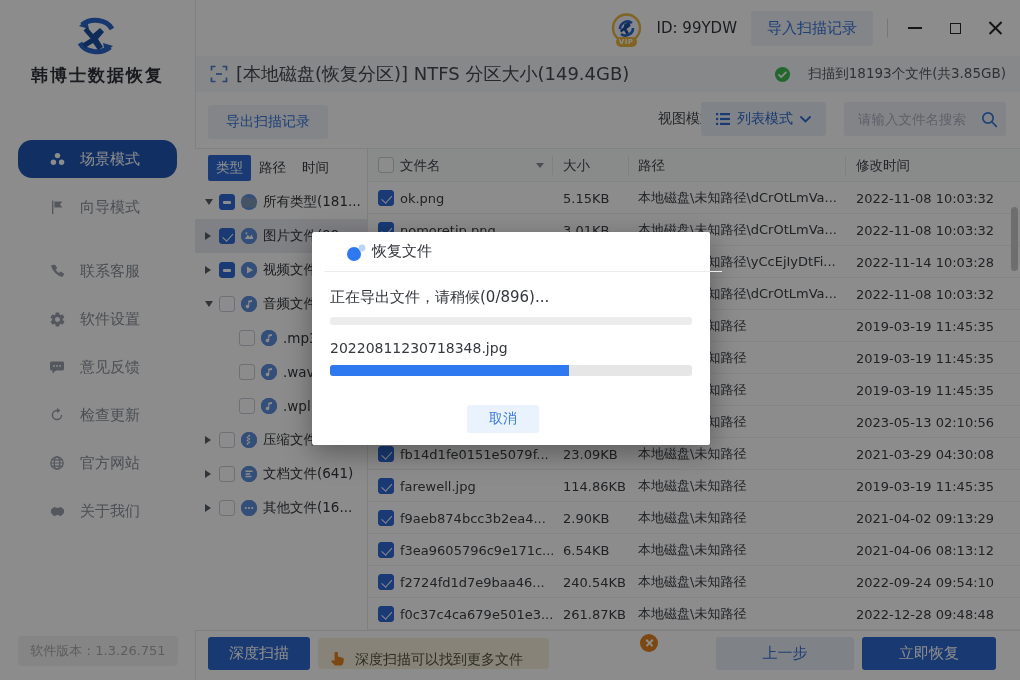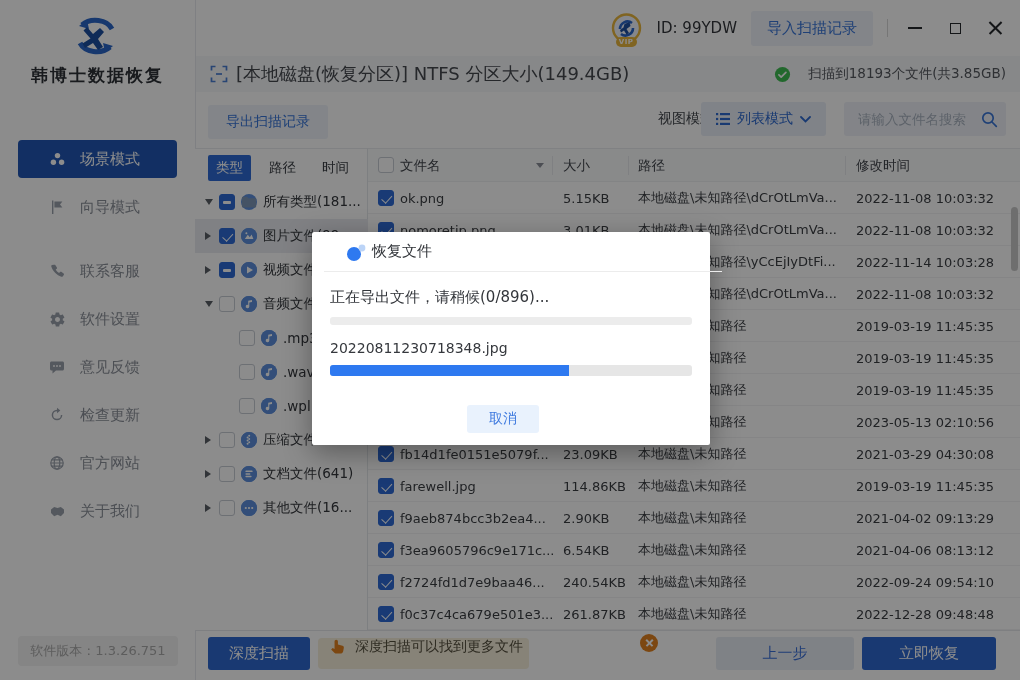--- a/index.html
+++ b/index.html
@@ -24,21 +24,21 @@
 
   
   #sidebar-border{left:195px;top:0;width:1px;height:680px;background:#e8eaee;}
   #logo{left:0;top:0;width:195px;height:110px;}
   #logo svg{position:absolute;left:63px;top:12px;}
   #brand{position:absolute;left:0;top:64px;width:195px;text-align:center;font-size:17px;font-weight:bold;color:#2e3238;letter-spacing:2px;}
   #sidebar-nav{left:0;top:130px;width:195px;padding-top:10px;}
   .side-item{position:relative;height:38px;margin:0 18px 10px 18px;display:flex;align-items:center;border-radius:4px;color:#8b9099;font-size:15px;cursor:pointer;}
   .side-item .icon-slot{position:absolute;left:30px;width:18px;height:18px;color:#9aa1ac;display:flex;align-items:center;justify-content:center;}
   .side-item .side-label{position:absolute;left:62px;}
-  .side-item.active{background:#2157b4;color:#fff;}
+  .side-item.active{background:#2157b4;color:#fff;border-radius:14px;}
   .side-item.active .icon-slot{color:#fff;}
   .side-item.gap{margin-top:26px;}
   #version-box{left:18px;top:636px;width:160px;height:30px;background:#f3f3f3;border-radius:4px;color:#a9a9a9;font-size:13px;display:flex;align-items:center;justify-content:center;}
 
   
   #diskbar{left:196px;top:56px;width:824px;height:36px;background:#f6f7f9;display:flex;align-items:center;padding:0 14px;}
   #disk-icon{margin-right:8px;}
   #disk-text{font-size:18px;color:#45494f;}
   #scan-status{position:absolute;right:14px;display:flex;align-items:center;gap:17px;font-size:13.5px;color:#565a60;}
 
@@ -46,21 +46,21 @@
   #toolbar{left:196px;top:92px;width:824px;height:56px;background:#fff;}
   #export-btn{position:absolute;left:12px;top:13px;background:#eef3fa;color:#3a76d8;font-size:14px;padding:8px 18px;border-radius:3px;border:none;cursor:pointer;}
   #viewmode-label{position:absolute;left:462px;top:18px;font-size:14px;color:#43474d;}
   #viewmode-dd{position:absolute;left:505px;top:10px;width:125px;height:34px;background:#e9eef7;border-radius:3px;display:flex;align-items:center;justify-content:center;gap:7px;color:#2f6bd0;font-size:14px;cursor:pointer;}
   #search-box{position:absolute;left:648px;top:10px;width:162px;height:34px;background:#eef1f7;border-radius:3px;display:flex;align-items:center;padding:0 8px 0 12px;}
   #search-input{flex:1;border:none;background:transparent;outline:none;font-size:13.5px;color:#555;min-width:0;}
   #search-input::placeholder{color:#a9b2c0;}
 
   
   #tree-panel{left:195px;top:148px;width:173px;height:482px;border-right:1px solid #e4e7ec;border-top:1px solid #e9ebef;background:#fff;}
-  #tree-tabs{position:absolute;left:13px;top:6px;display:flex;align-items:center;gap:10px;height:26px;}
+  #tree-tabs{position:absolute;left:13px;top:6px;display:flex;align-items:center;gap:0;height:26px;}
   .tree-tab{font-size:13.5px;color:#3c4046;padding:4px 8px;border-radius:2px;cursor:pointer;}
   .tree-tab.active{background:#2e6bd6;color:#fff;}
   #tree-list{position:absolute;left:0;top:36px;width:173px;}
   .tree-row{position:relative;height:34px;display:flex;align-items:center;cursor:pointer;}
   .tree-row.selected{background:#e9ecf1;}
   .tree-row .arr{position:absolute;left:10px;}
   .arr.open{width:0;height:0;border-left:4.5px solid transparent;border-right:4.5px solid transparent;border-top:6px solid #5a5f66;}
   .arr.closed{width:0;height:0;border-top:4.5px solid transparent;border-bottom:4.5px solid transparent;border-left:6px solid #5a5f66;}
   .tree-row .cb{position:absolute;left:24px;}
   .tree-row .badge{position:absolute;left:46px;}
@@ -84,21 +84,21 @@
   #tbody{position:absolute;left:0;top:33px;width:652px;}
   .trow{position:relative;height:32px;border-bottom:1px solid #f2f3f5;}
   .trow .cb{position:absolute;left:10px;top:8px;}
   .td{position:absolute;top:0;height:32px;display:flex;align-items:center;font-size:13px;color:#3b3e43;white-space:nowrap;overflow:hidden;}
   .td.name{left:32px;width:155px;} .td.size{left:195px;width:70px;} .td.path{left:270px;width:212px;} .td.time{left:488px;width:160px;}
   #scroll-thumb{position:absolute;right:2px;top:58px;width:7px;height:64px;background:#c9c9c9;border-radius:4px;}
 
   
   #bottombar{left:196px;top:630px;width:824px;height:50px;background:#fff;border-top:1px solid #e6e8ec;}
   #deepscan-btn{position:absolute;left:12px;top:6px;width:102px;height:33px;background:#2e68cf;color:#fff;font-size:15px;border:none;border-radius:3px;cursor:pointer;}
-  #scan-tip{position:absolute;left:122px;top:7px;height:31px;background:#f6eeda;border-radius:4px;display:flex;align-items:flex-start;gap:8px;padding:0 6px 0 10px;font-size:14px;color:#55503f;}
+  #scan-tip{position:absolute;left:122px;top:7px;height:31px;background:#f6eeda;border-radius:4px;display:flex;align-items:flex-end;gap:8px;padding:0 26px 0 10px;font-size:14px;color:#55503f;}
   #tip-close{position:absolute;left:322px;top:-4px;width:18px;height:18px;border-radius:50%;background:#e2821f;display:flex;align-items:center;justify-content:center;cursor:pointer;}
   #tip-close::before{content:"";position:absolute;width:9px;height:1.6px;background:#fff;transform:rotate(45deg);}
   #tip-close::after{content:"";position:absolute;width:9px;height:1.6px;background:#fff;transform:rotate(-45deg);}
   #prev-btn{position:absolute;left:520px;top:6px;width:138px;height:33px;background:#e8edf5;color:#3a6fd8;font-size:15px;border:none;border-radius:3px;cursor:pointer;}
   #recover-btn{position:absolute;left:666px;top:6px;width:134px;height:33px;background:#2e68cf;color:#fff;font-size:15px;border:none;border-radius:3px;cursor:pointer;}
 
   
   #dim{left:0;top:0;width:1020px;height:680px;background:rgba(0,0,0,0.45);z-index:50;}
   #modal{left:312px;top:232px;width:398px;height:213px;background:#fff;border-radius:2px;box-shadow:0 8px 28px rgba(0,0,0,.35);z-index:60;}
   #modal-head{position:absolute;left:12px;top:0;width:398px;height:40px;border-bottom:1px solid #ececec;display:flex;align-items:center;}

